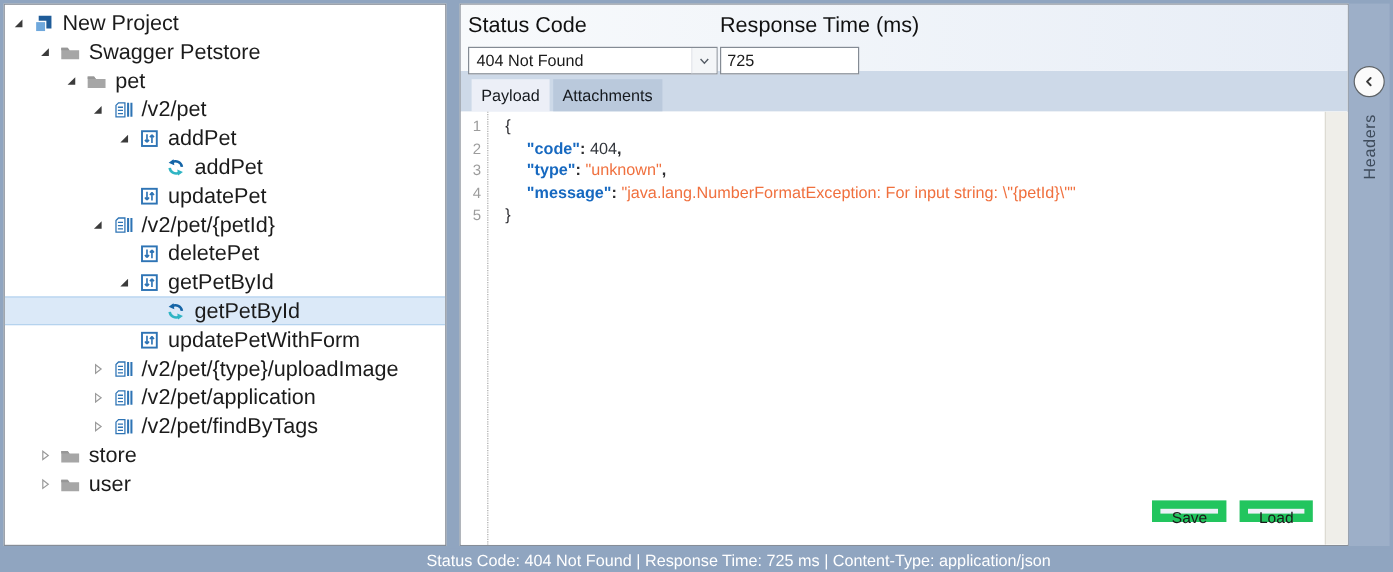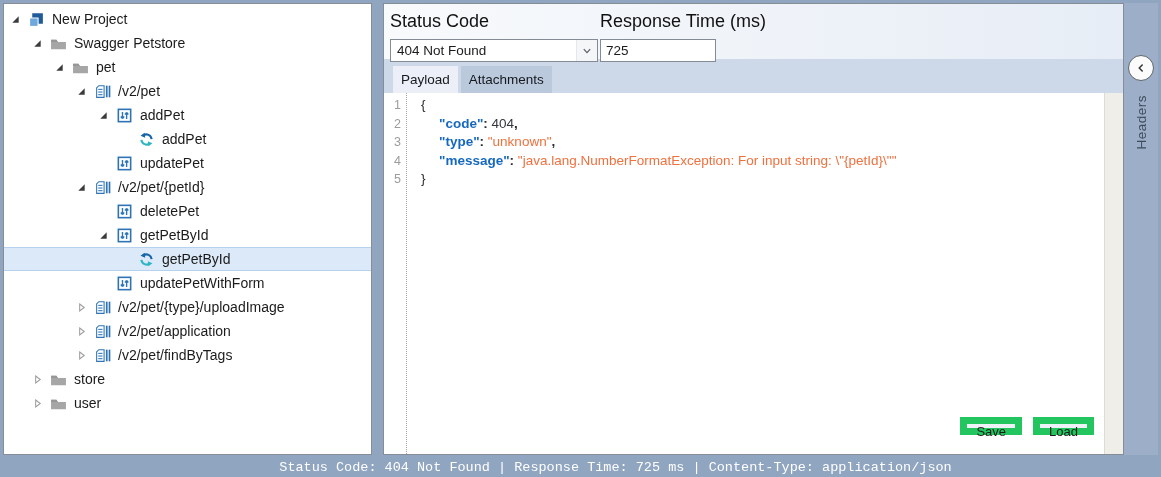--- a/index.html
+++ b/index.html
@@ -3,21 +3,21 @@
 <meta charset="utf-8">
 <style>
   html,body { margin:0; padding:0; }
   body { width:1161px; height:477px; font-family:"Liberation Sans", sans-serif; }
   .app { position:relative; width:1161px; height:477px; background:var(--c-frame,#90a5c0); overflow:hidden; }
 
   
   .tree-panel { position:absolute; left:3px; top:3px; width:369px; height:452px;
     background:#ffffff; border:1px solid var(--c-panel-border,#868d97); box-sizing:border-box;
     padding-top:3px; overflow:hidden; }
-  .trow { height:24px; display:flex; align-items:center; font-size:14px; color:#1b1b1b;
+  .trow { height:24px; display:flex; align-items:center; font-size:18px; color:#1b1b1b;
     padding-left:calc(6px + var(--lvl) * 22px); box-sizing:border-box; white-space:nowrap; }
   .trow.selected { background:var(--c-tree-selected-bg,#dbe9f8);
     border-top:1px solid var(--c-tree-selected-border,#b5d3ee);
     border-bottom:1px solid var(--c-tree-selected-border,#b5d3ee); height:24px; }
   .exp { width:11px; height:11px; flex:0 0 11px; margin-right:7px; }
   .exp.spacer { visibility:hidden; }
   .ticon { width:17px; height:17px; flex:0 0 17px; margin-right:7px; }
   .tlabel { white-space:nowrap; }
 
   
@@ -69,21 +69,21 @@
   .collapse-circle { margin-top:52px; width:26px; height:26px; border-radius:50%;
     background:#fbfbfb; border:1px solid #5f6468; box-sizing:border-box;
     display:flex; align-items:center; justify-content:center; cursor:default; }
   .vlabel { margin-top:14px; writing-mode:vertical-rl; transform:rotate(180deg);
     font-size:13.5px; color:#3f4c5c; letter-spacing:0.5px; }
 
   
   .status-bar { position:absolute; left:0; right:0; bottom:0; height:20px;
     background:var(--c-frame,#90a5c0); display:flex; align-items:center; justify-content:center;
     color:var(--c-statusbar-text,#ffffff); font-size:13.5px; }
-  .status-bar span { margin-left:70px;font-family:Liberation Mono, monospace; }
+  .status-bar span { margin-left:70px; }
 </style>
 </head>
 <body>
 
 <svg width="0" height="0" style="position:absolute">
   <defs>
     <symbol id="i-project" viewBox="0 0 16 16">
       <path d="M4 2 h10 v10 h-4 v-6 h-6 z" fill="#1f5c99"></path>
       <rect x="2" y="7" width="7" height="7" fill="#6fa8dc"></rect>
     </symbol>

